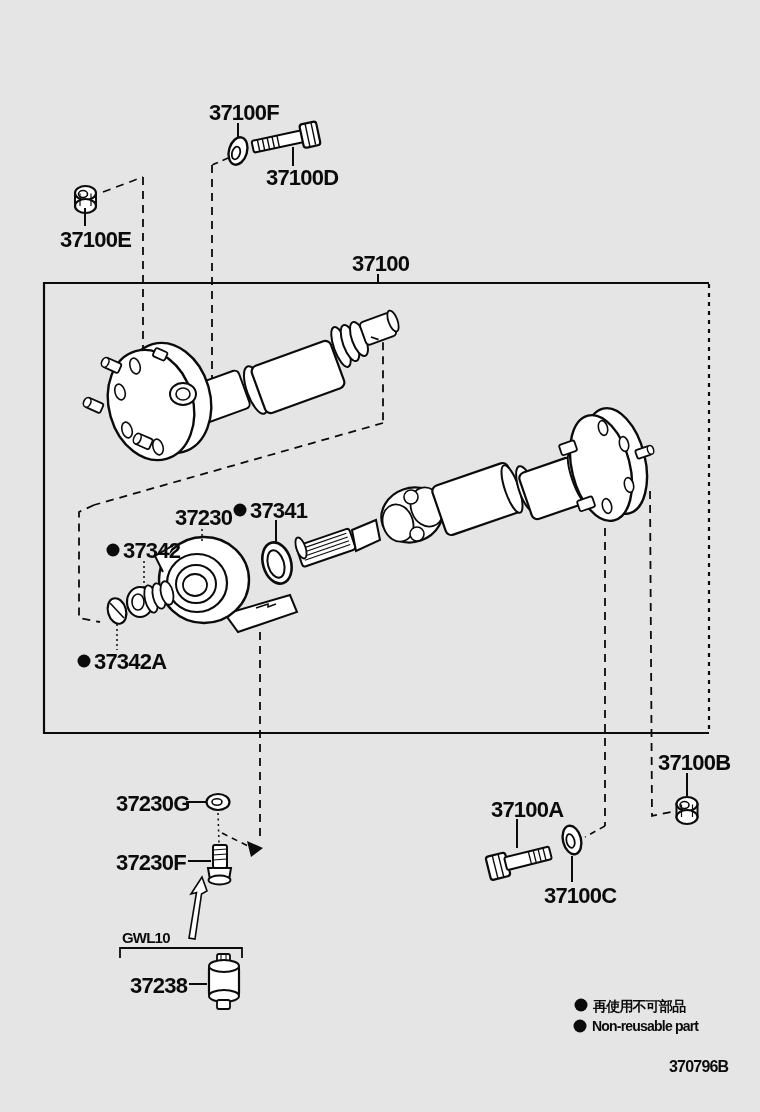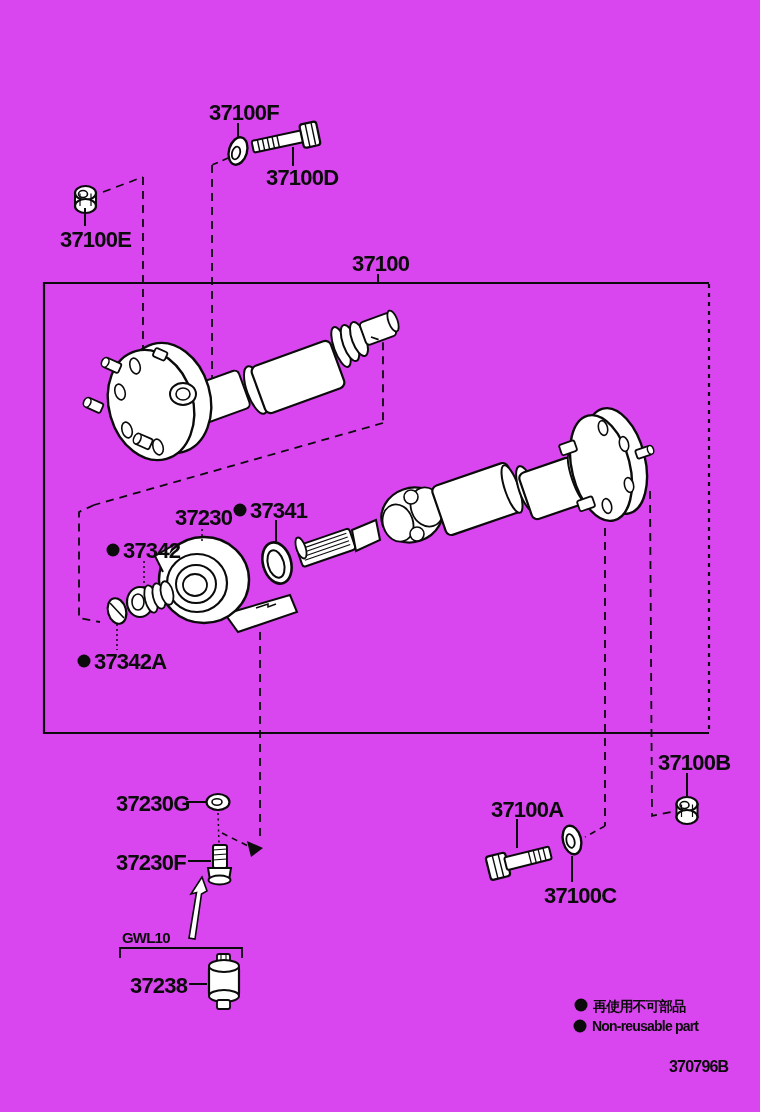--- a/index.html
+++ b/index.html
@@ -1,16 +1,16 @@
 <!DOCTYPE html>
 <html><head>
 <meta charset="utf-8">
 <style>
   html,body{margin:0;padding:0;background:#fff;}
-  .stage{position:relative;width:760px;height:1112px;background:#d946ef;overflow:hidden;}
+  .stage{position:relative;width:760px;height:1112px;background:#e5e5e5;overflow:hidden;}
   svg{display:block;}
   text.plabel{font-family:"Liberation Sans","DejaVu Sans",sans-serif;font-weight:bold;
     fill:#0b0b0b;letter-spacing:-0.8px;}
   .sz21{font-size:22px;}
   .sz15{font-size:15px;}
   .sz14{font-size:14px;}
   .sz16{font-size:16px;}
   .ink{stroke:#0b0b0b;fill:none;}
   .inkw{stroke:#0b0b0b;fill:#fff;}
 </style>

